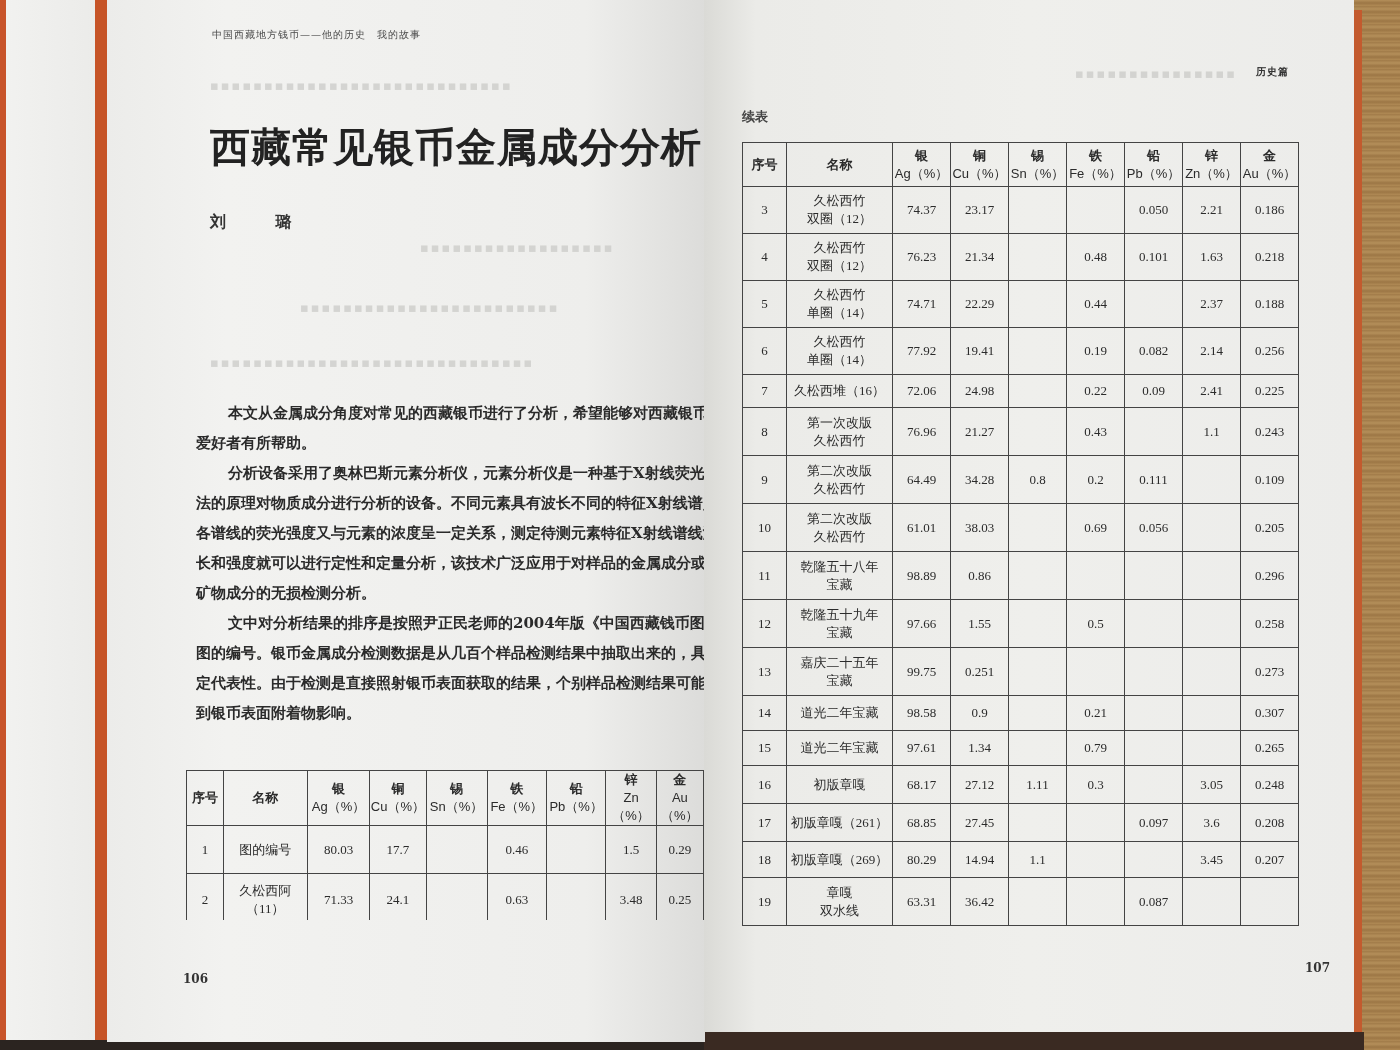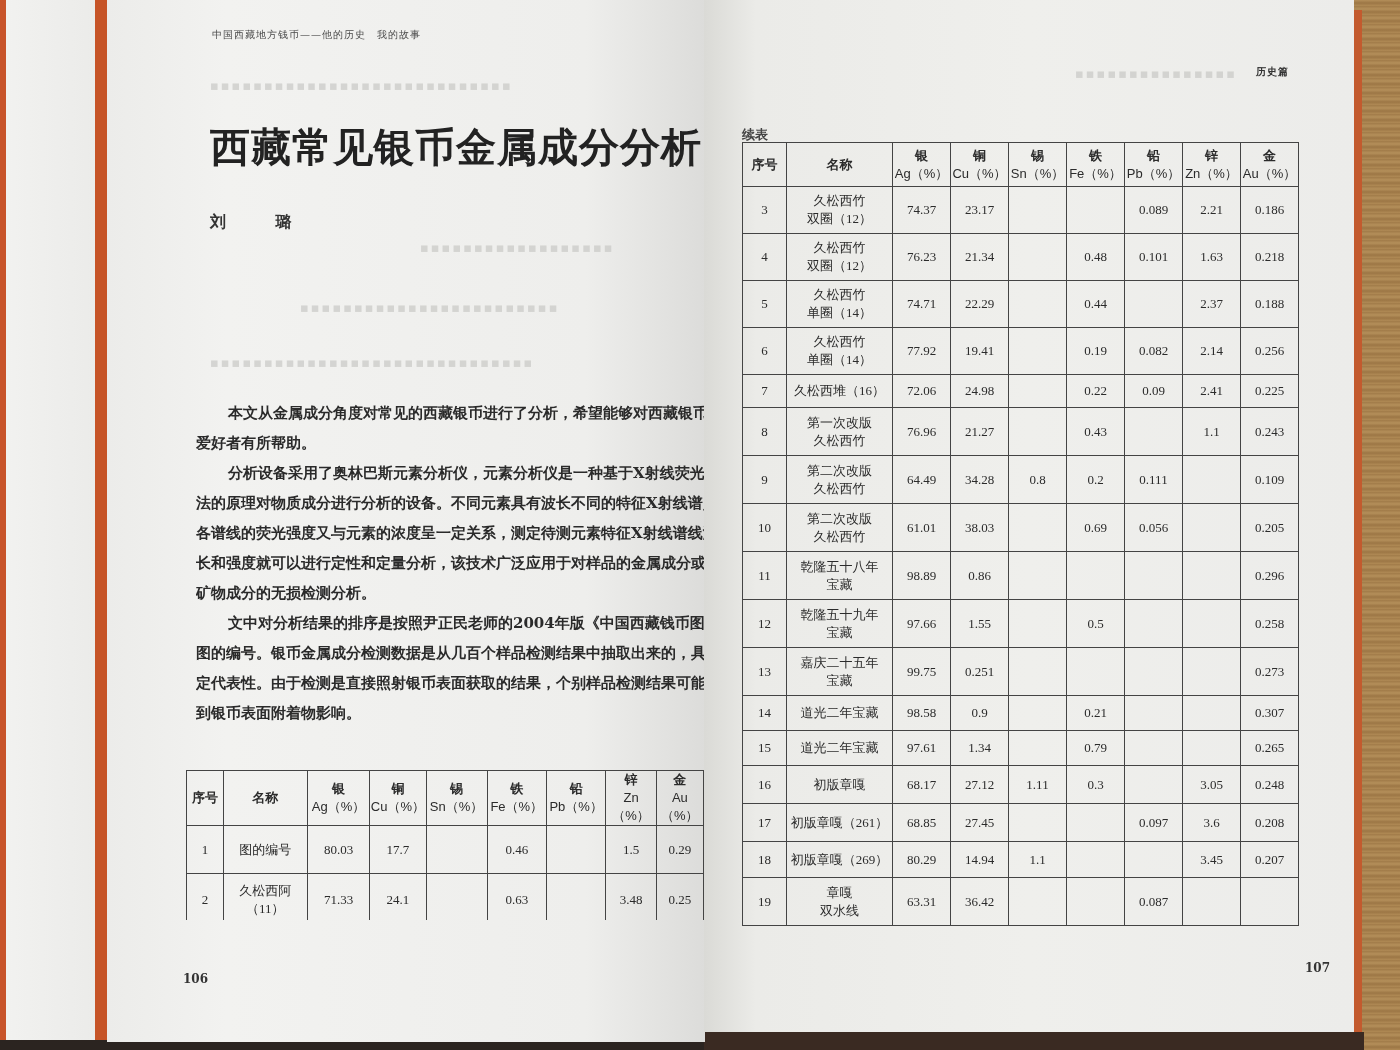--- a/index.html
+++ b/index.html
@@ -63,21 +63,21 @@
       padding: 0; font-size: 13px;
     }
     table.data th { font-weight: bold; font-size: 13px; line-height: 18px; }
     table.data th .en { font-family: "Liberation Sans", "DejaVu Sans", sans-serif; font-weight: normal; font-size: 13px; }
     .left-table-wrap {
       position: absolute; left: 186px; top: 770px; width: 518px; height: 150px; overflow: hidden;
     }
     .left-table-wrap table.data { position: relative; left: 0; top: 0; }
     .right-table { left: 742px; top: 142px; }
     .name-cell { line-height: 18px; }
-    .xubiao { position: absolute; left: 742px; top: 108px; font-size: 13px; color: #444; font-weight: bold; margin-top: 18px; }
+    .xubiao { position: absolute; left: 742px; top: 108px; font-size: 13px; color: #444; font-weight: bold; }
     .page-num { position: absolute; font-size: 12px; color: #333; font-weight: bold; }
     .pn-left { left: 183px; top: 972px; }
     .pn-right { left: 1305px; top: 961px; }
   </style>
 </head>
 <body>
 
 <div class="cover-back"></div>
 <div class="outer-leaf"></div>
 <div class="orange-strip-a"></div>
@@ -239,21 +239,21 @@
       <tr style="height: 47px;">
         <td>3</td>
         <td class="name-cell">
           <div>久松西竹</div>
           <div>双圈（12）</div>
         </td>
         <td>74.37</td>
         <td>23.17</td>
         <td></td>
         <td></td>
-        <td>0.089</td>
+        <td>0.050</td>
         <td>2.21</td>
         <td>0.186</td>
       </tr>
       <tr style="height: 47px;">
         <td>4</td>
         <td class="name-cell">
           <div>久松西竹</div>
           <div>双圈（12）</div>
         </td>
         <td>76.23</td>

